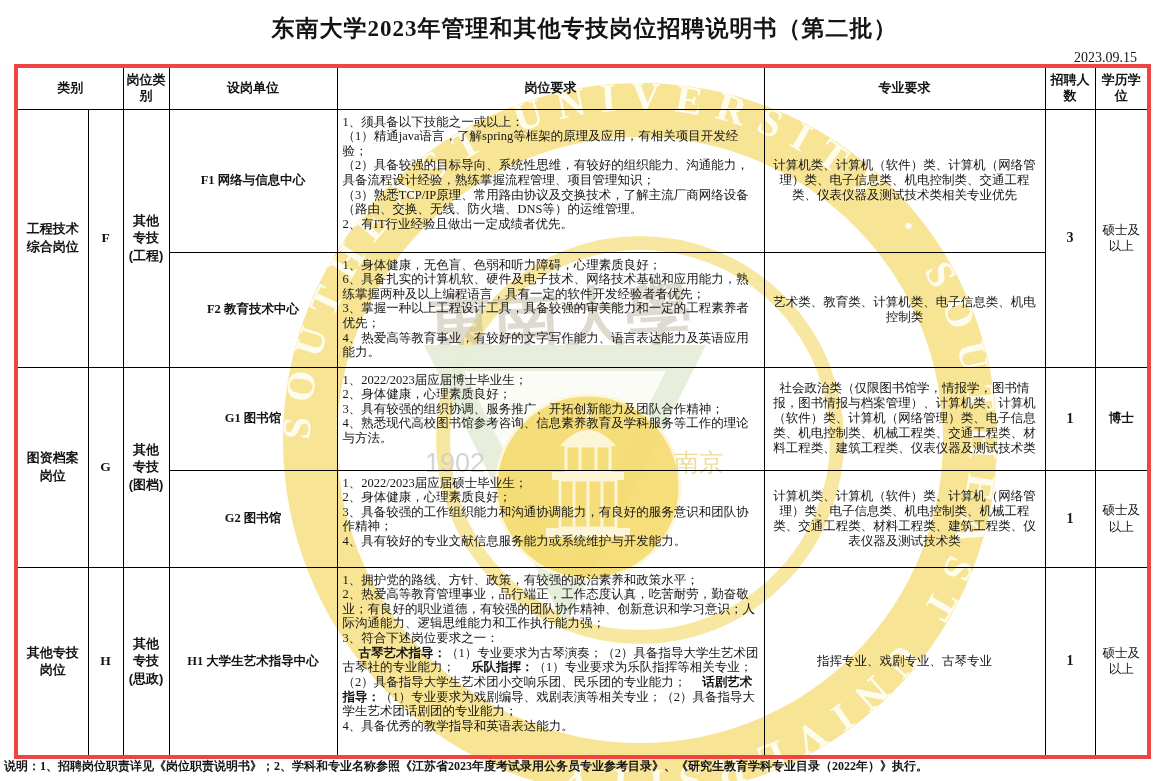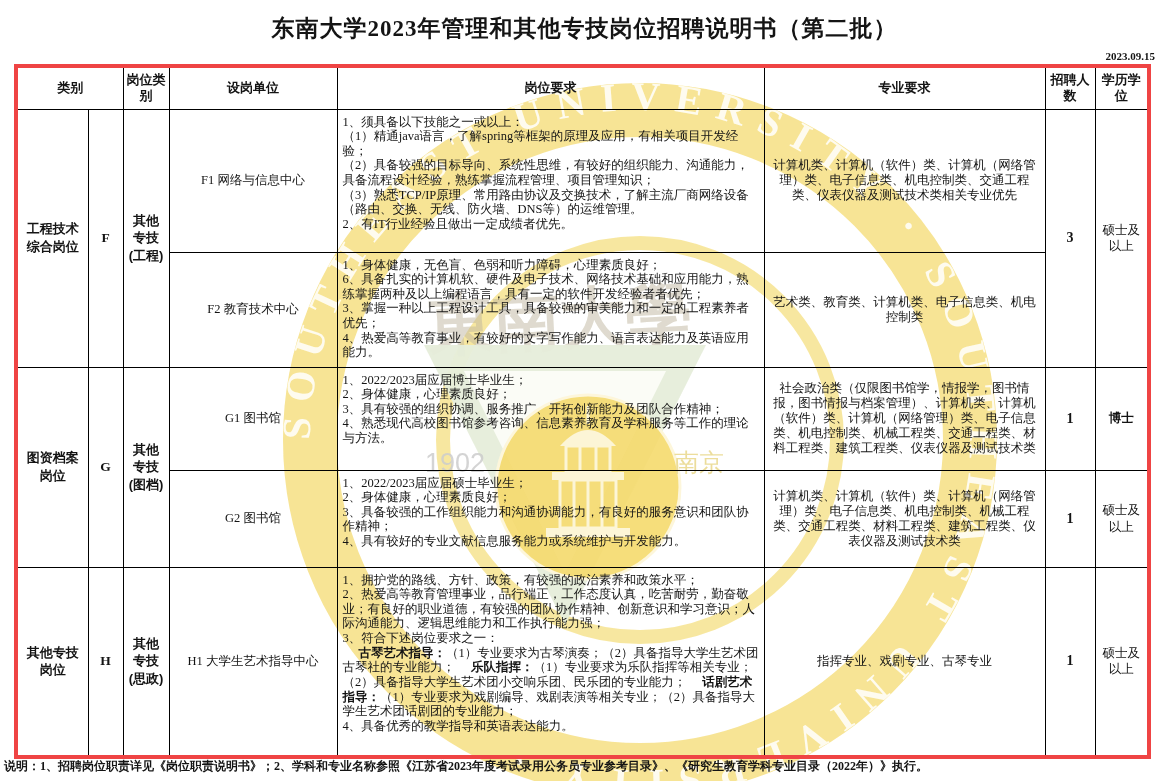--- a/index.html
+++ b/index.html
@@ -1,31 +1,31 @@
 <!DOCTYPE html>
 <html><head>
 <meta charset="utf-8">
 <style>
   html,body{margin:0;padding:0;background:#ffffff;}
   .page{position:relative;width:1161px;height:781px;background:#fff;overflow:hidden;
         font-family:"Liberation Serif","DejaVu Serif",serif;color:#141414;}
   .watermark{position:absolute;left:0;top:0;z-index:0;pointer-events:none;}
   .title{position:absolute;top:13px;left:4px;width:100%;text-align:center;
          font-size:23px;font-weight:bold;letter-spacing:1px;z-index:2;}
-  .date{position:absolute;top:50px;right:6px;font-size:11px;font-weight:bold;z-index:2;}
+  .date{position:absolute;top:50px;right:24px;font-size:14px;font-weight:normal;z-index:2;}
   table.main{position:absolute;top:64px;left:14px;width:1133px;z-index:1;
         border-collapse:collapse;table-layout:fixed;background:transparent;
         border:4px solid #ef4444;}
   td,th{border:1px solid #000;vertical-align:middle;overflow:hidden;}
   th{font-family:"Liberation Sans","DejaVu Sans",sans-serif;font-size:13px;
      font-weight:bold;text-align:center;line-height:1.25;padding:2px;}
   .cat{font-family:"Liberation Sans","DejaVu Sans",sans-serif;font-size:13px;
        font-weight:bold;text-align:center;white-space:pre-line;line-height:1.35;}
   .code{font-size:13.5px;font-weight:bold;text-align:center;}
-  .unit{font-size:12.5px;text-align:center;line-height:1.3;padding:1px 4px;}
+  .unit{font-size:12.5px;text-align:center;line-height:1.3;padding:1px 4px;font-weight:bold;}
   .req{font-size:12.5px;line-height:1.17;text-align:left;vertical-align:top;
        padding:5px 5px 2px 5px;}
   .req-line{margin:0;}
   .b{font-weight:bold;margin-left:16px;}
   .majors{font-size:12.5px;line-height:1.2;text-align:center;padding:2px 5px;}
   .majors.center{}
   .count{font-size:14px;font-weight:bold;text-align:center;}
   .degree{font-size:12.5px;text-align:center;white-space:pre-line;line-height:1.3;}
   .degree.b{font-weight:bold;}
   .footer{position:absolute;top:758px;left:4px;width:1157px;font-size:12px;

